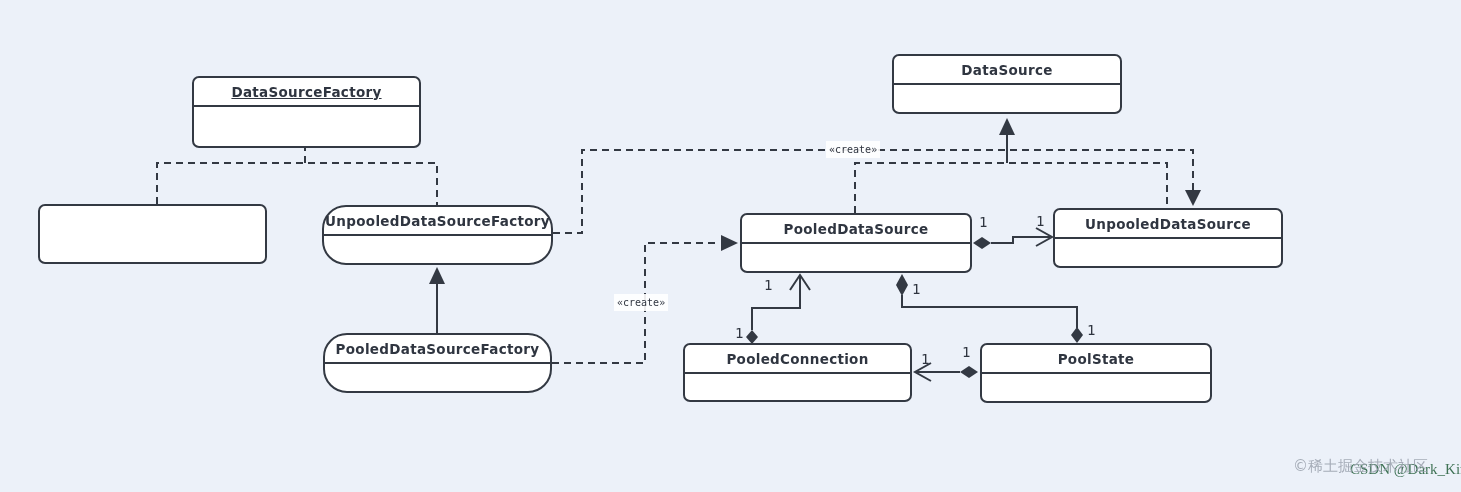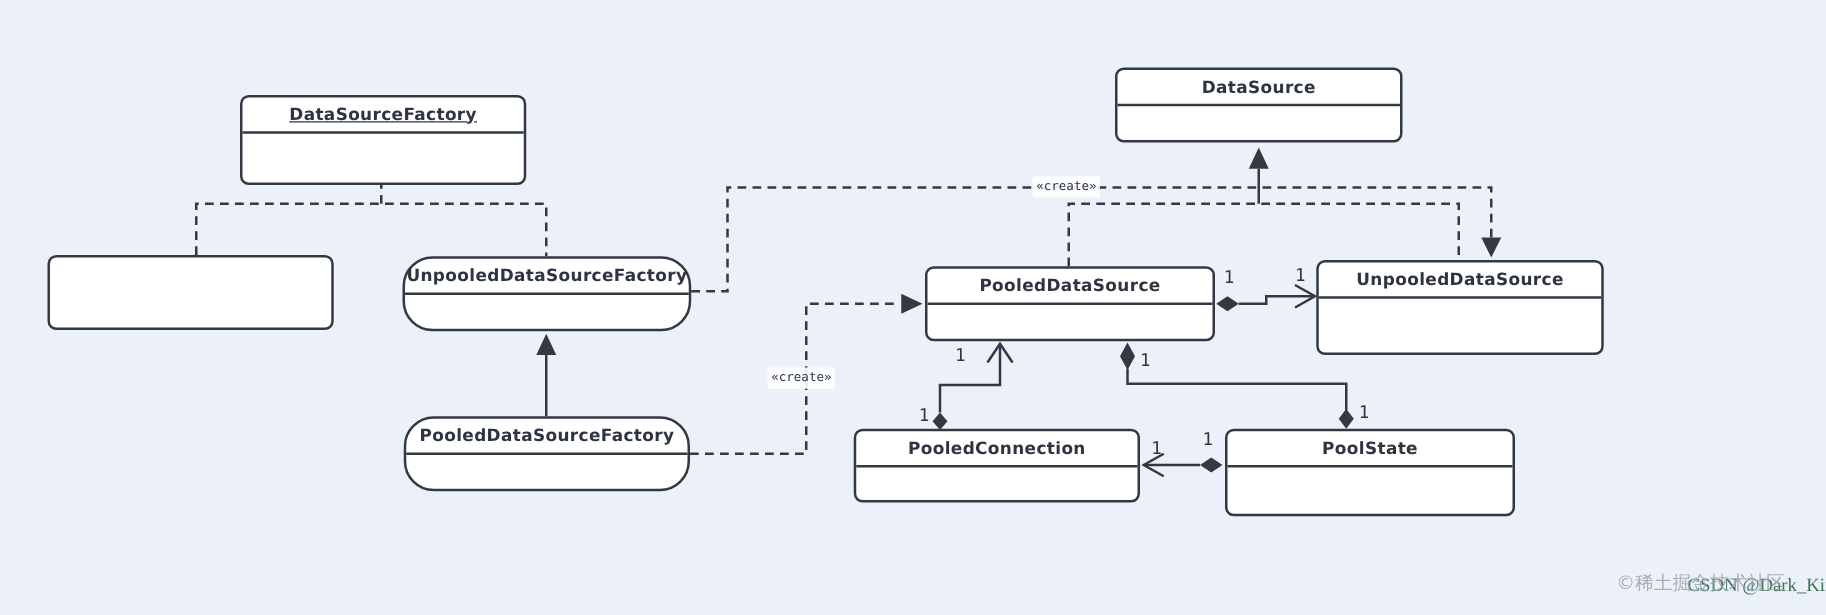--- a/index.html
+++ b/index.html
@@ -36,24 +36,24 @@
     letter-spacing:.3px;
     white-space:nowrap;
   }
   .uml-body{height:27px;}
 
   #box-datasourcefactory{left:192px;top:76px;width:229px;height:72px;text-decoration:underline;}
   #box-datasource{left:892px;top:54px;width:230px;height:60px;text-align:center;}
   #box-jndidatasourcefactory{left:38px;top:204px;width:229px;height:60px;}
   #box-unpooleddatasourcefactory{left:322px;top:205px;width:231px;height:60px;border-radius:24px;}
   #box-pooleddatasource{left:740px;top:213px;width:232px;height:60px;}
-  #box-unpooleddatasource{left:1053px;top:208px;width:230px;height:76px;}
+  #box-unpooleddatasource{left:1053px;top:208px;width:230px;height:60px;}
   #box-pooleddatasourcefactory{left:323px;top:333px;width:229px;height:60px;border-radius:24px;}
   #box-pooledconnection{left:683px;top:343px;width:229px;height:59px;}
-  #box-poolstate{left:980px;top:343px;width:232px;height:70px;}
+  #box-poolstate{left:980px;top:343px;width:232px;height:60px;}
 
   .stereo{
     position:absolute;
     font-family:"DejaVu Sans Mono", monospace;
     font-size:10px;
     line-height:17px;
     background:rgba(255,255,255,.9);
     padding:0 3px;
     color:#2f3540;
     white-space:nowrap;

